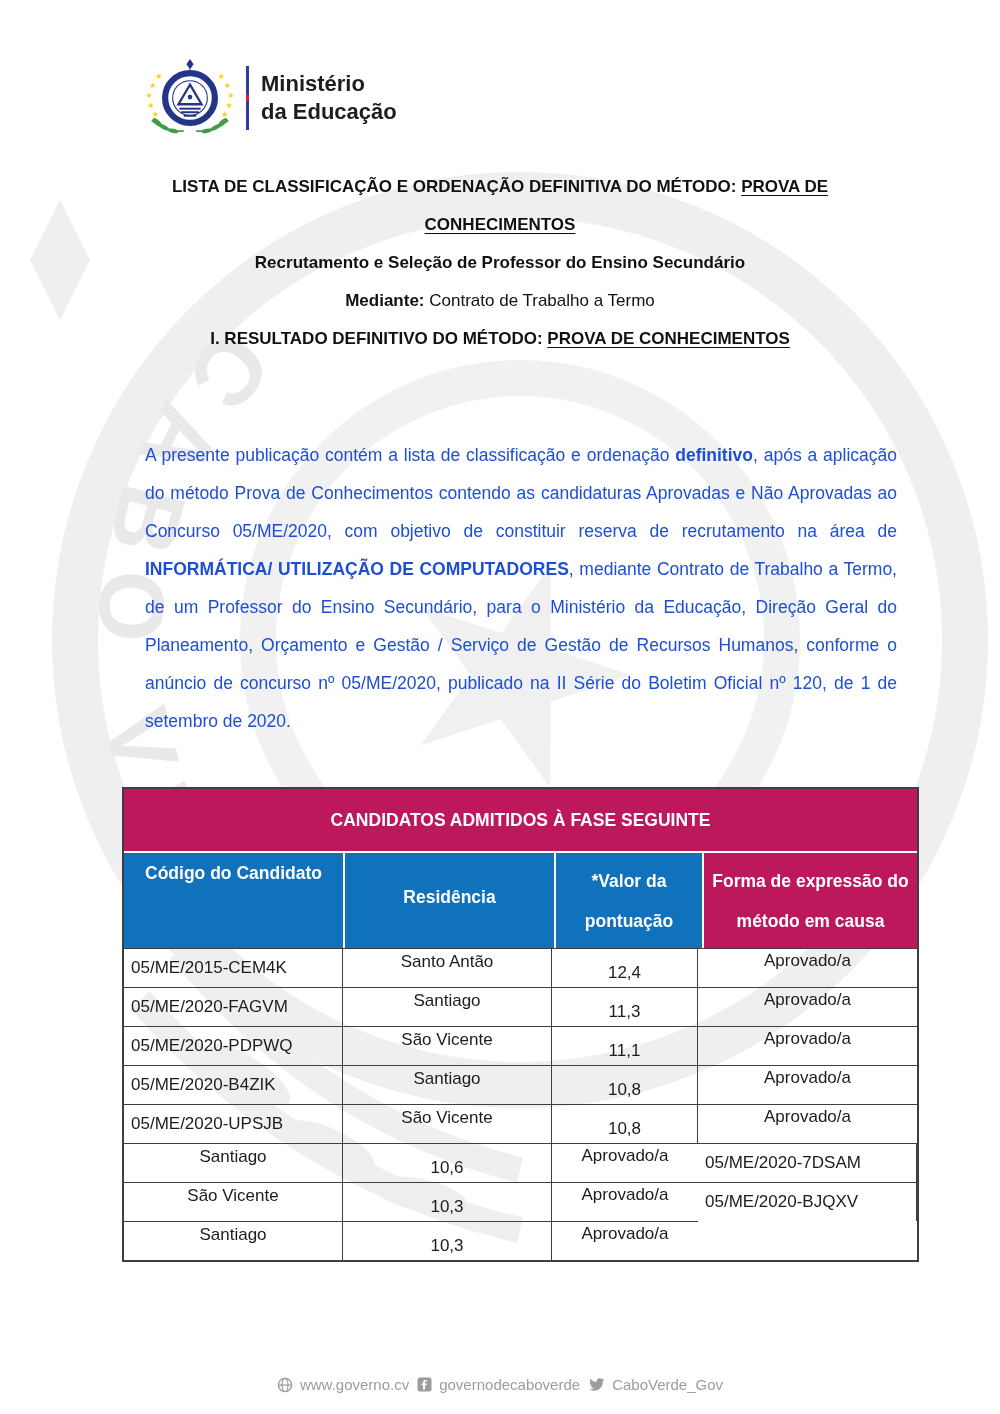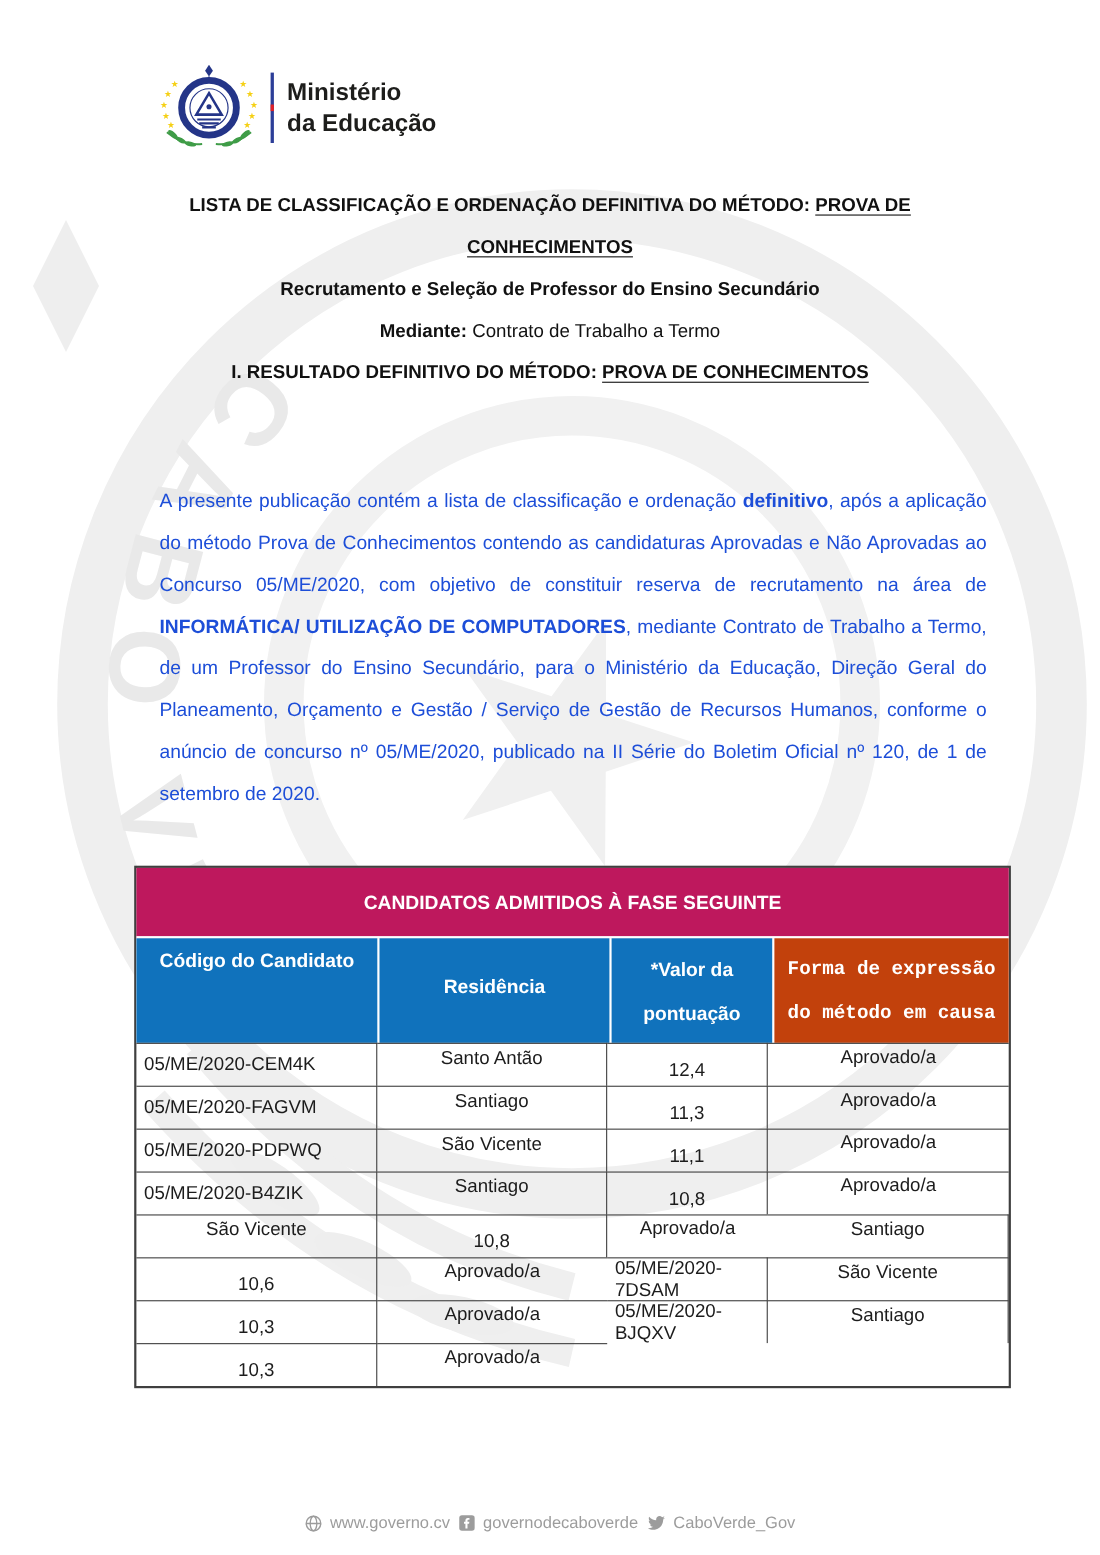--- a/index.html
+++ b/index.html
@@ -145,43 +145,44 @@
   </div>
 
   <p class="bodytext"><span>A presente publicação contém a lista de classificação e ordenação </span><b>definitivo</b><span>, após a aplicação do método Prova de Conhecimentos contendo as candidaturas Aprovadas e Não Aprovadas ao Concurso 05/ME/2020, com objetivo de constituir reserva de recrutamento na área de </span><b>INFORMÁTICA/ UTILIZAÇÃO DE COMPUTADORES</b><span>, mediante Contrato de Trabalho a Termo, de um Professor do Ensino Secundário, para o Ministério da Educação, Direção Geral do Planeamento, Orçamento e Gestão / Serviço de Gestão de Recursos Humanos, conforme o anúncio de concurso nº 05/ME/2020, publicado na II Série do Boletim Oficial nº 120, de 1 de setembro de 2020.</span></p>
 
   <div class="tbl">
     <div class="tbl-title" style="background:#be185d;">CANDIDATOS ADMITIDOS À FASE SEGUINTE</div>
     <div class="tbl-head">
       <div class="hc hc1" style="background:#1072BC;">Código do Candidato</div>
       <div class="hc hc2" style="background:#1072BC;">Residência</div>
       <div class="hc hc3" style="background:#1072BC;">*Valor da pontuação</div>
-      <div class="hc hc4" style="background:#c2410c;font-family:Liberation Mono, monospace;">Forma de expressão do método em causa</div>
+      <div class="hc hc4" style="background:#be185d;">Forma de expressão do método em causa</div>
     </div>
     <div class="tbl-body">
-      <div class="dc codigo">05/ME/2020-CEM4K</div>
+      <div class="dc codigo">05/ME/2015-CEM4K</div>
       <div class="dc resid">Santo Antão</div>
       <div class="dc valor">12,4</div>
       <div class="dc forma last-col">Aprovado/a</div>
 
       <div class="dc codigo">05/ME/2020-FAGVM</div>
       <div class="dc resid">Santiago</div>
       <div class="dc valor">11,3</div>
       <div class="dc forma last-col">Aprovado/a</div>
 
       <div class="dc codigo">05/ME/2020-PDPWQ</div>
       <div class="dc resid">São Vicente</div>
       <div class="dc valor">11,1</div>
       <div class="dc forma last-col">Aprovado/a</div>
 
       <div class="dc codigo">05/ME/2020-B4ZIK</div>
       <div class="dc resid">Santiago</div>
       <div class="dc valor">10,8</div>
       <div class="dc forma last-col">Aprovado/a</div>
 
+      <div class="dc codigo">05/ME/2020-UPSJB</div>
       <div class="dc resid">São Vicente</div>
       <div class="dc valor">10,8</div>
       <div class="dc forma last-col">Aprovado/a</div>
 
       <div class="dc resid">Santiago</div>
       <div class="dc valor">10,6</div>
       <div class="dc forma last-col">Aprovado/a</div>
 
       <div class="dc codigo">05/ME/2020-7DSAM</div>
       <div class="dc resid">São Vicente</div>

